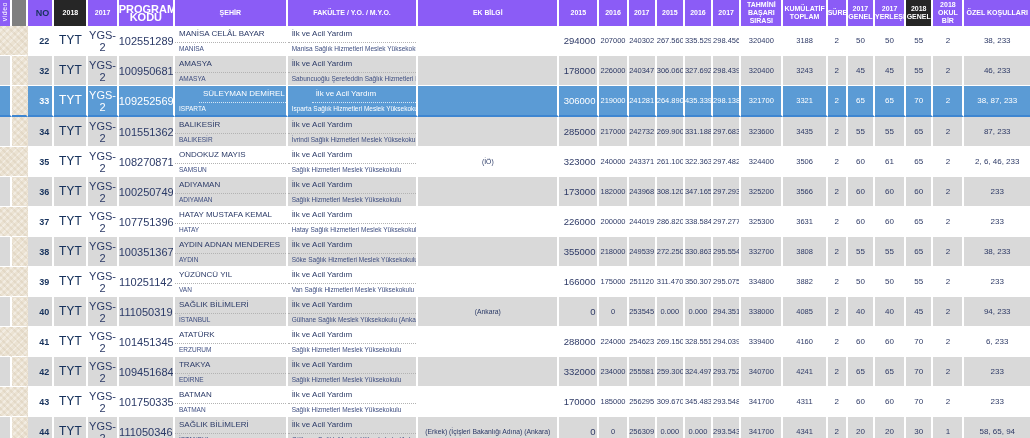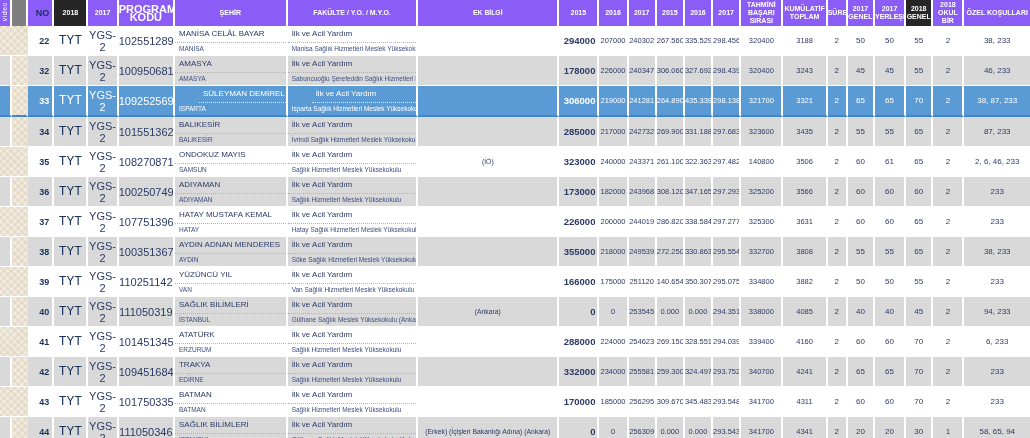--- a/index.html
+++ b/index.html
@@ -41,21 +41,21 @@
   .no{font-size:9px;font-weight:bold;text-align:right;padding-right:3px;color:#17325c;}
   .tyt{font-size:13px;text-align:center;color:#17325c;font-family:Liberation Mono, monospace;}
   .ygs{font-size:11px;text-align:center;}
   .kodu{font-size:11px;text-align:center;}
 
   .twol .l1{height:15px;line-height:14px;border-bottom:1px dotted #b3b3b3;padding:1px 0 0 4px;font-size:8px;white-space:nowrap;color:#2b3a67;}
   .twol .l2{height:12px;line-height:12px;padding-left:4px;font-size:6.5px;white-space:nowrap;color:#3d4d80;}
 
   .ek{font-size:6.8px;text-align:center;white-space:nowrap;}
   .num{font-size:7.5px;text-align:center;color:#2e3a66;white-space:nowrap;}
-  .num.big{font-size:9.5px;font-weight:bold;text-align:right;padding-right:2px;margin-top:7px;}
+  .num.big{font-size:9.5px;font-weight:normal;text-align:right;padding-right:2px;margin-top:7px;}
   .mid{font-size:8px;text-align:center;color:#2e3a66;white-space:nowrap;}
 </style>
 </head>
 <body>
 
 <div class="wrap">
   <table id="tbl">
     <colgroup>
         <col style="width: 12px;">
         <col style="width: 16px;">
@@ -248,21 +248,21 @@
             <div class="l1">İlk ve Acil Yardım</div>
             <div class="l2">Sağlık Hizmetleri Meslek Yüksekokulu</div>
           </td>
           <td class="ek">(İÖ)</td>
           <td class="num big">323000</td>
           <td class="num">240000</td>
           <td class="num">243371</td>
           <td class="num">261.100</td>
           <td class="num">322.363</td>
           <td class="num">297.482</td>
-          <td class="num">140800</td>
+          <td class="num">324400</td>
           <td class="num">3506</td>
           <td class="mid">2</td>
           <td class="mid">60</td>
           <td class="mid">61</td>
           <td class="mid">65</td>
           <td class="mid">2</td>
           <td class="mid">2, 6, 46, 233</td>
         </tr>
         <tr class="even">
           <td class="video"></td>
@@ -369,21 +369,21 @@
             <div class="l2">VAN</div>
           </td>
           <td class="twol fakulte">
             <div class="l1">İlk ve Acil Yardım</div>
             <div class="l2">Van Sağlık Hizmetleri Meslek Yüksekokulu</div>
           </td>
           <td class="ek"></td>
           <td class="num big">166000</td>
           <td class="num">175000</td>
           <td class="num">251120</td>
-          <td class="num">140.654</td>
+          <td class="num">311.470</td>
           <td class="num">350.307</td>
           <td class="num">295.075</td>
           <td class="num">334800</td>
           <td class="num">3882</td>
           <td class="mid">2</td>
           <td class="mid">50</td>
           <td class="mid">50</td>
           <td class="mid">55</td>
           <td class="mid">2</td>
           <td class="mid">233</td>

